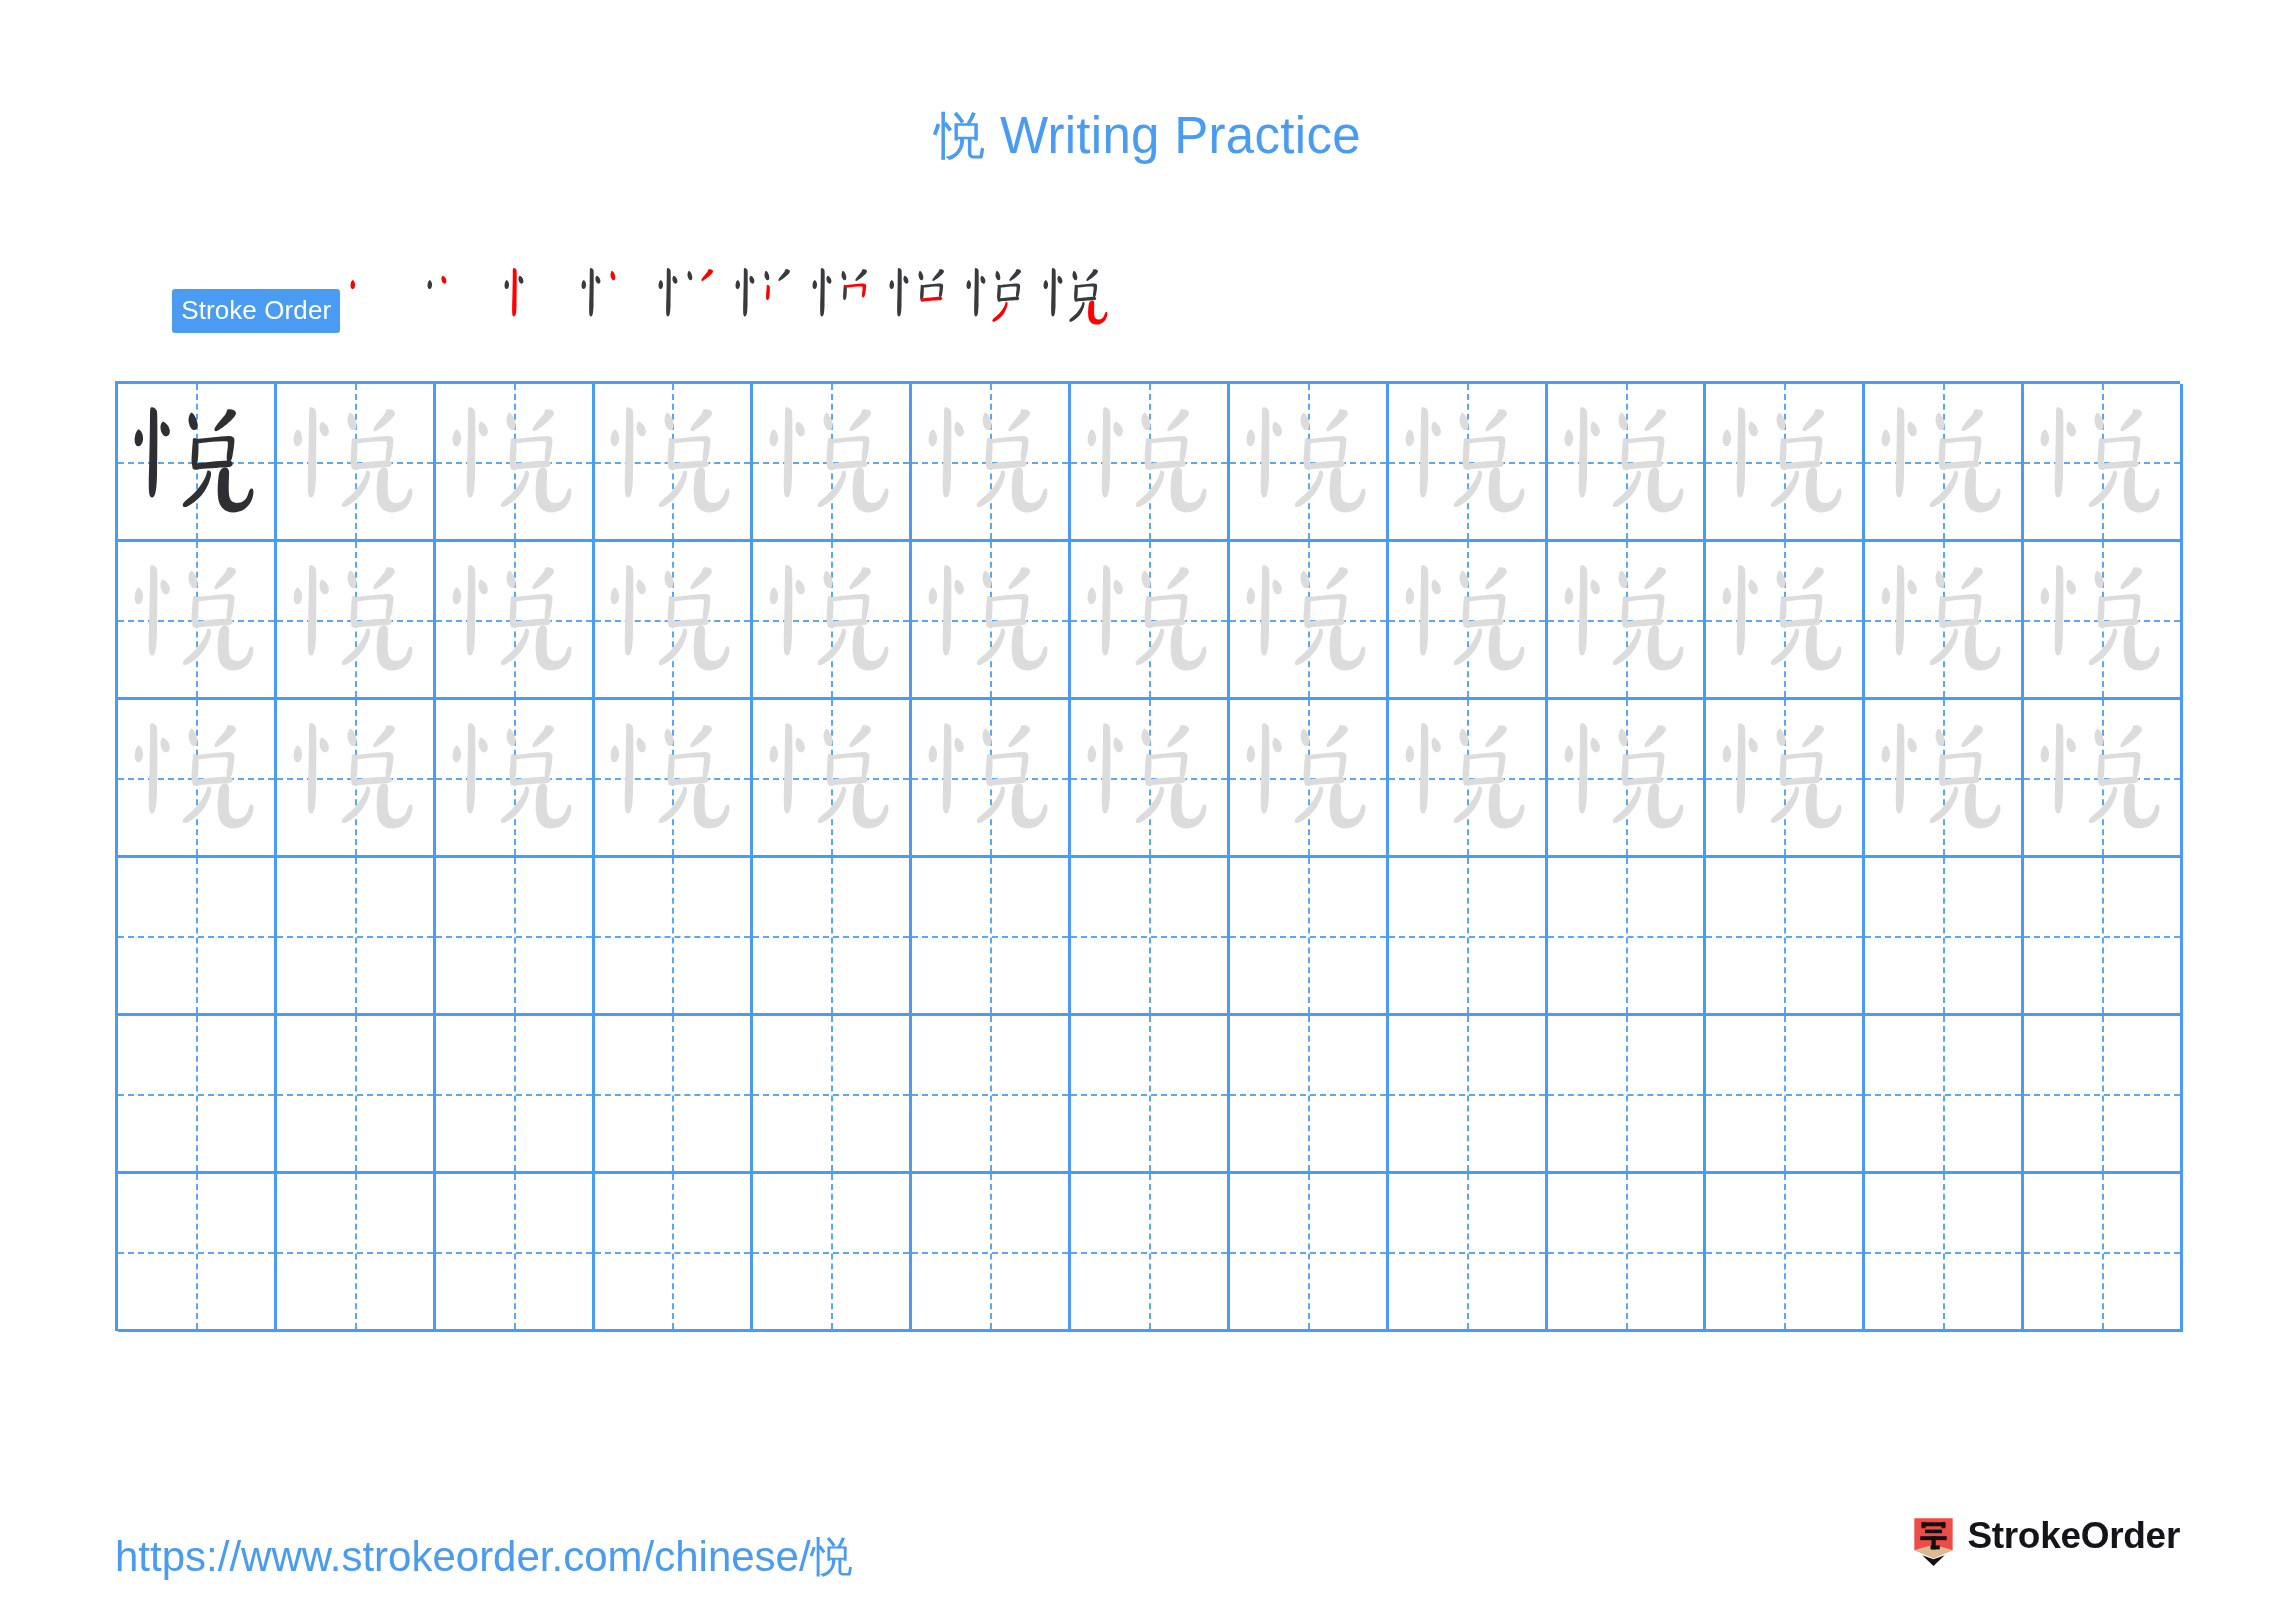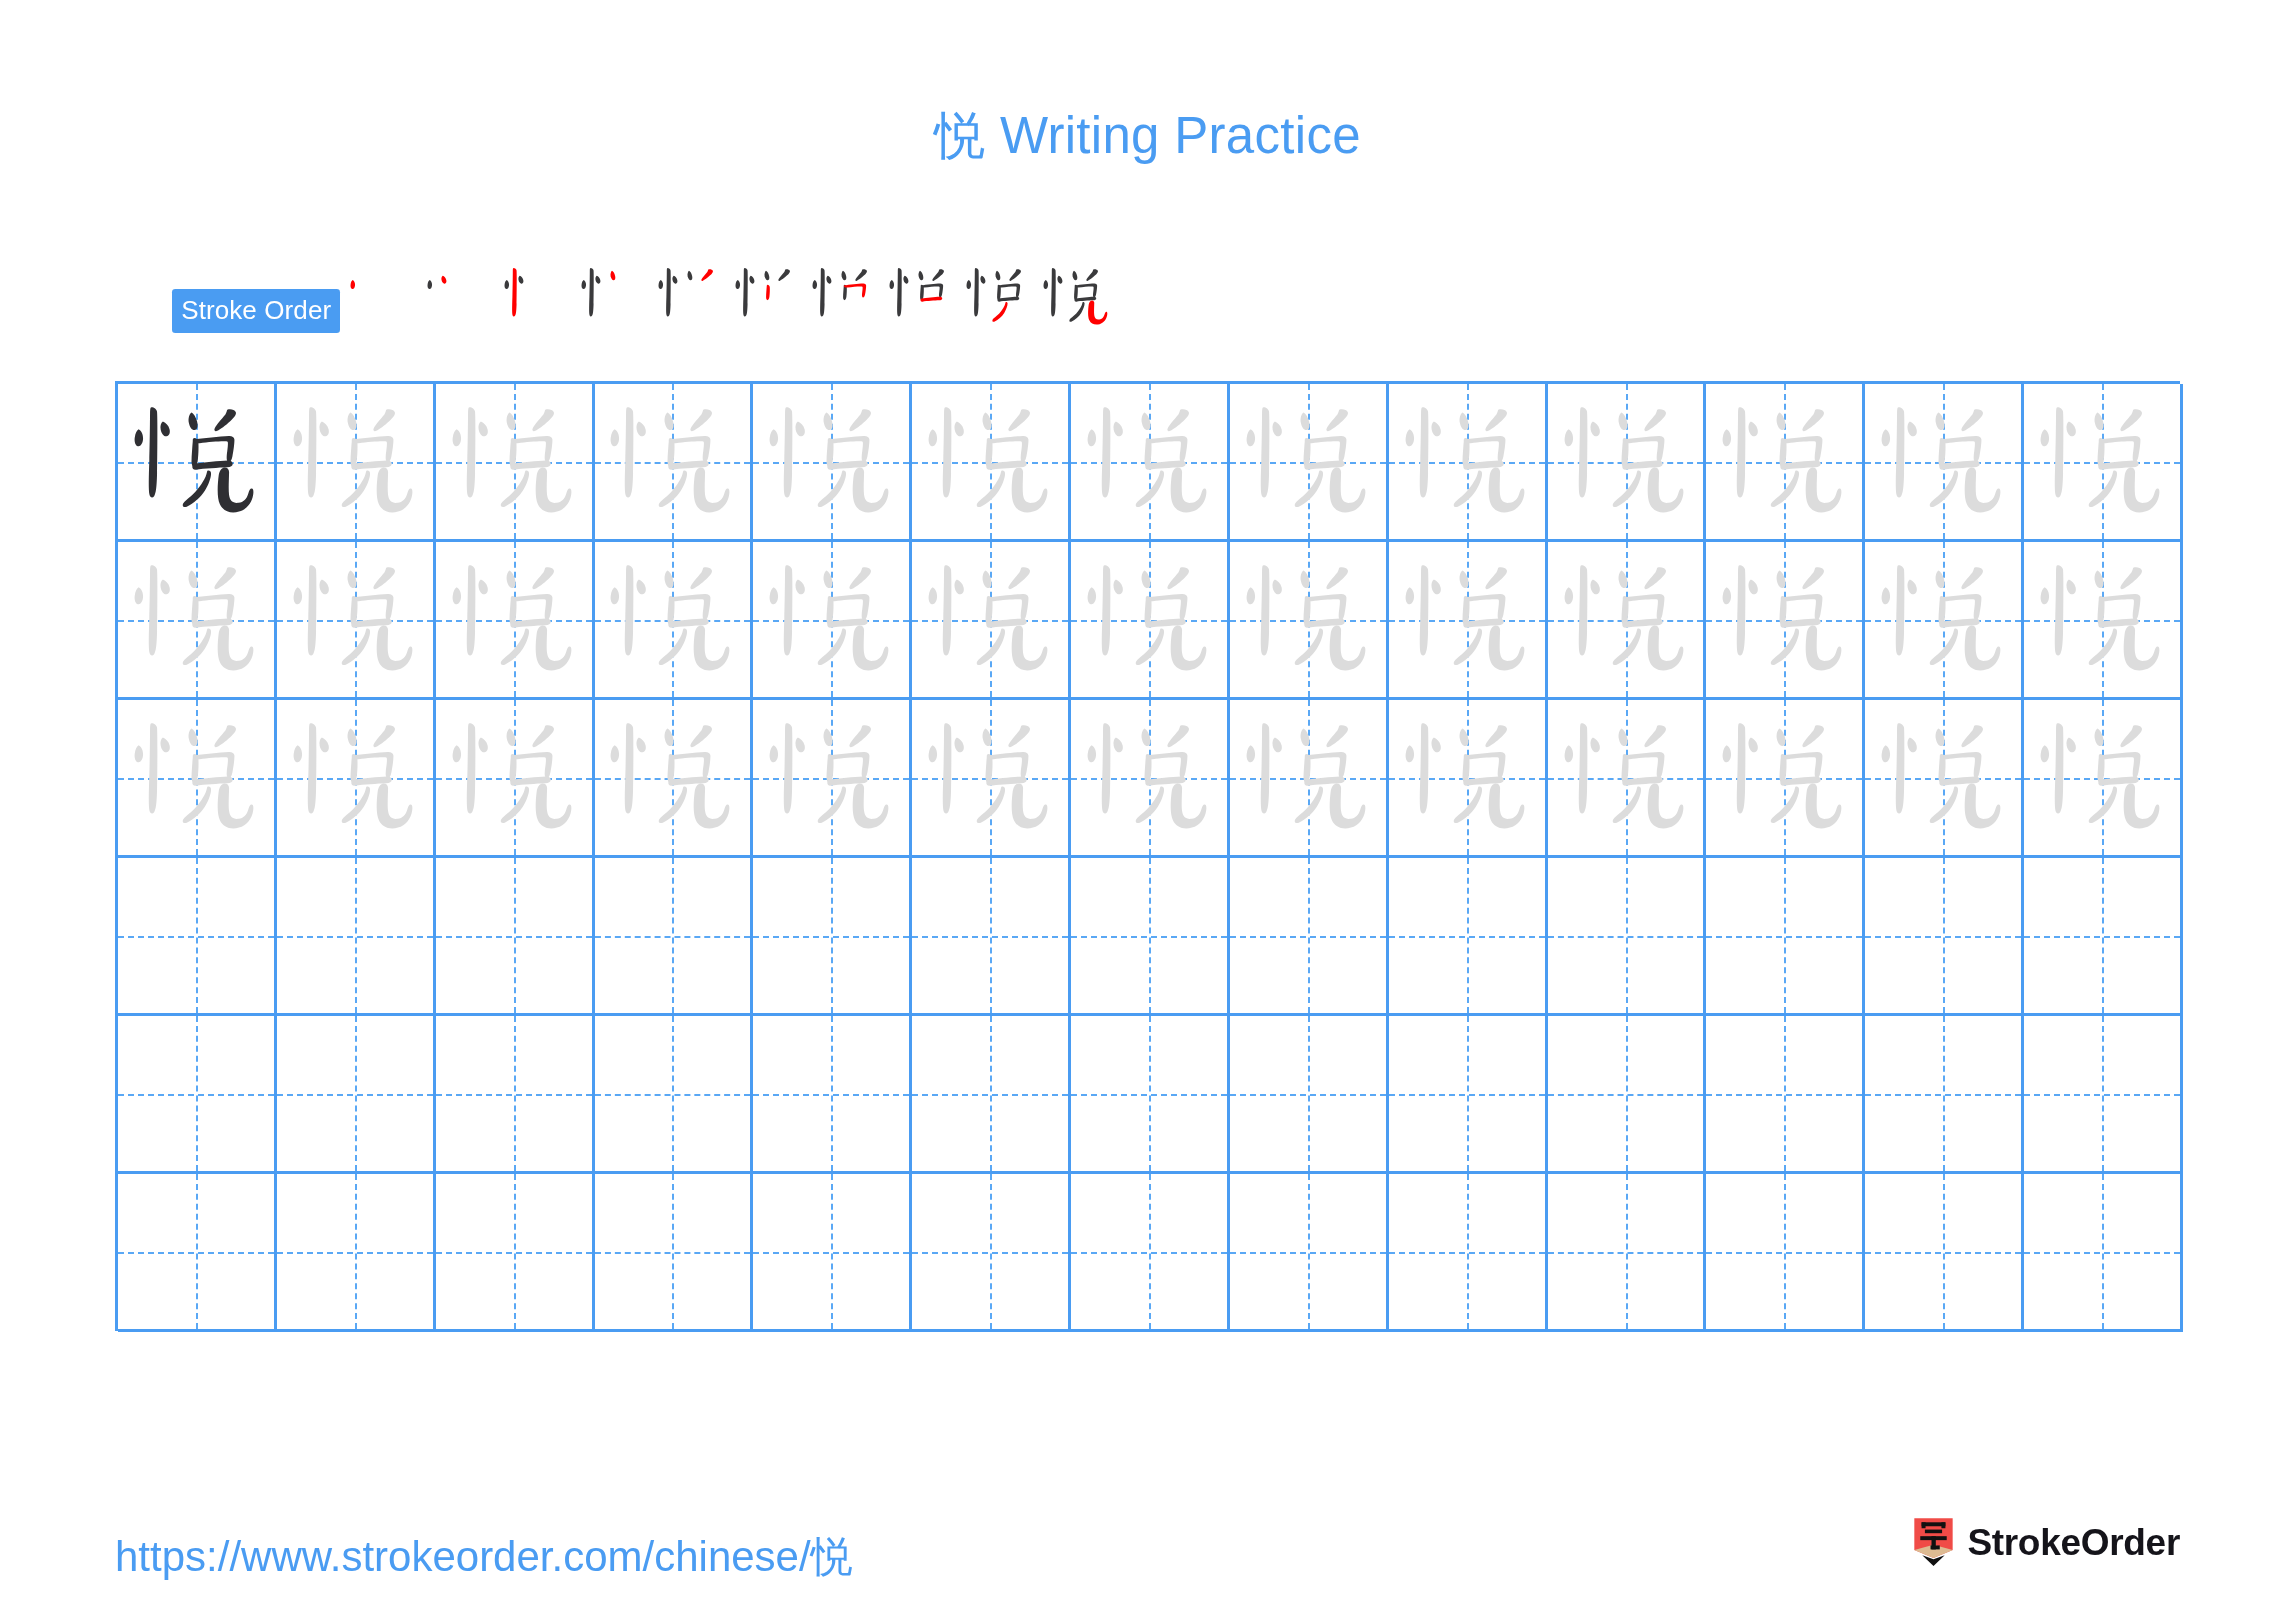--- a/index.html
+++ b/index.html
@@ -121,21 +121,20 @@
     left: 115px; top: 1529px;
     font-size: 42px;
     color: #4A9CF2;
     white-space: nowrap;
     letter-spacing: 0px;
   }
   .footer-brand {
     position: absolute;
     right: 115px; top: 1517px;
     display: flex;
-    align-items: center;
     gap: 13px;
   }
   .brand-mark { width: 41px; height: 50px; display: block; }
   .brand-name {
     font-size: 37px;
     font-weight: bold;
     color: #15141A;
     letter-spacing: -0.3px;
     line-height: 1;
     white-space: nowrap;

